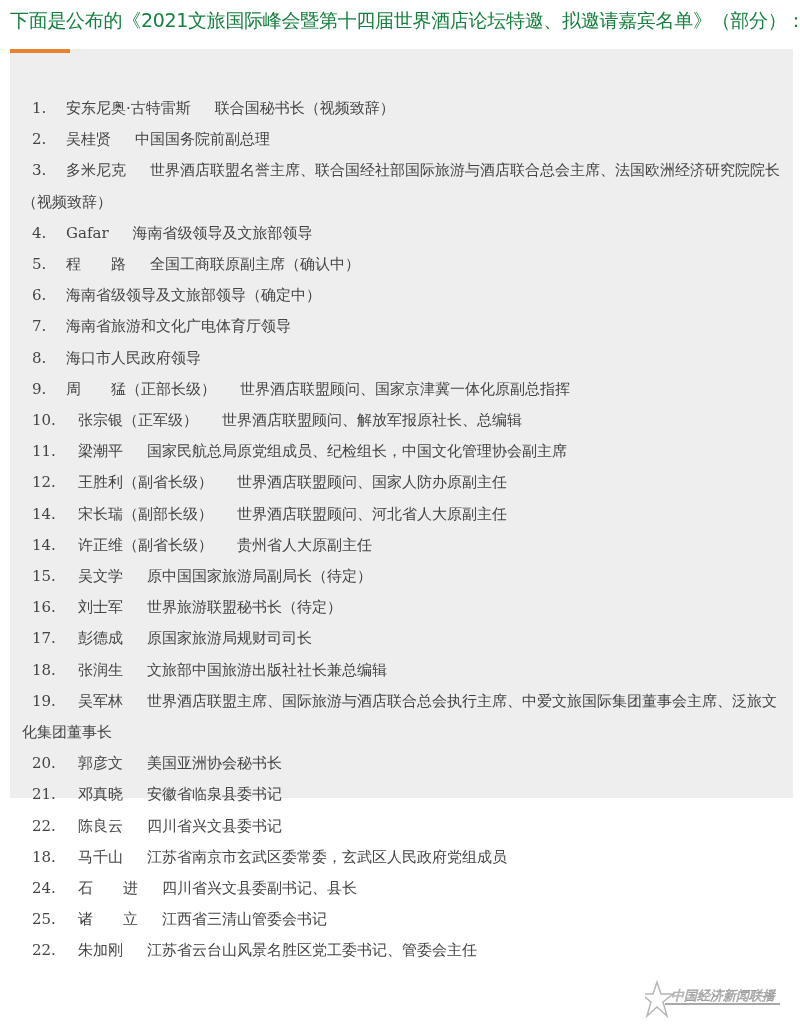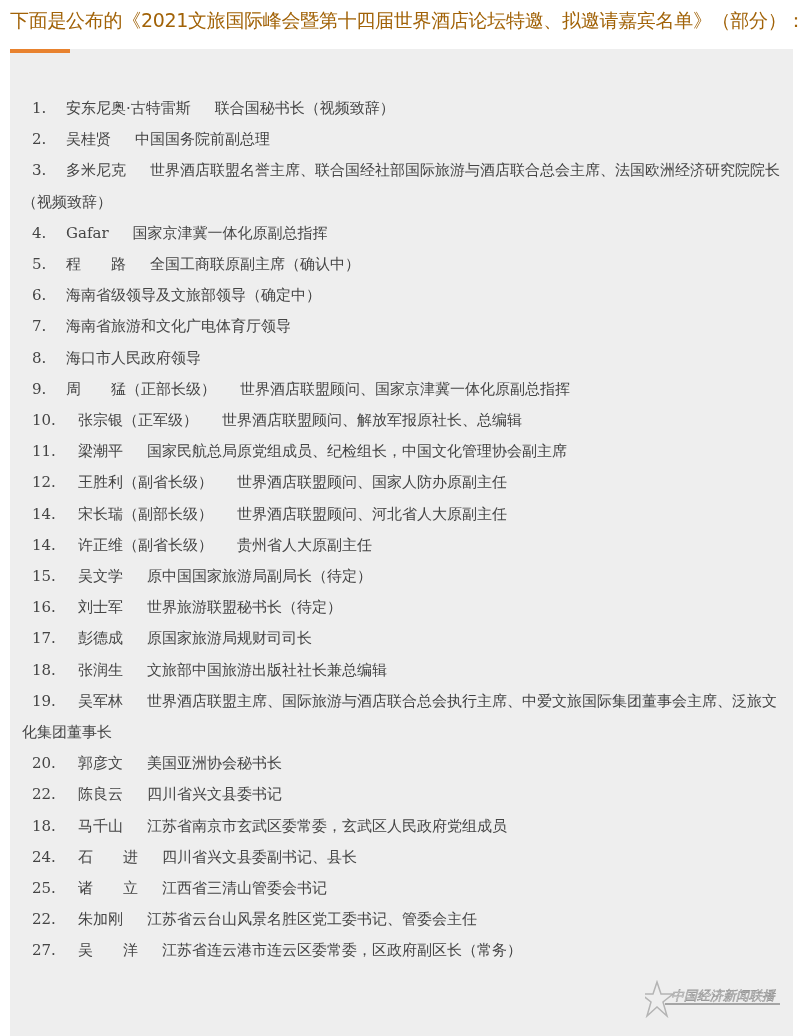--- a/index.html
+++ b/index.html
@@ -15,30 +15,30 @@
       color: #333333;
       position: relative;
     }
     .intro {
       position: absolute;
       left: 10px;
       top: 6px;
       width: 790px;
       font-size: 19px;
       line-height: 28px;
-      color: #a16207;
+      color: #15803d;
       white-space: nowrap;
       letter-spacing: -0.3px;
     }
     .quote-box {
       position: absolute;
       left: 10px;
       top: 49px;
       width: 783px;
-      height: 987px;
+      height: 749px;
       background: #eeeeee;
     }
     .accent-bar {
       position: absolute;
       left: 0;
       top: 0;
       width: 60px;
       height: 4px;
     }
     .list {
@@ -89,43 +89,43 @@
 <body>
 
 <div class="intro">下面是公布的《2021文旅国际峰会暨第十四届世界酒店论坛特邀、拟邀请嘉宾名单》（部分）：</div>
 
 <div class="quote-box" style="background: rgb(238, 238, 238);">
   <div class="accent-bar" style="background: rgb(232, 130, 46);"></div>
   <ul class="list" id="guest-list">
       <li class="item"><span class="num">1.</span><span class="name">安东尼奥·古特雷斯</span><span class="wrap">联合国秘书长（视频致辞）</span></li>
       <li class="item"><span class="num">2.</span><span class="name">吴桂贤</span><span class="wrap">中国国务院前副总理</span></li>
       <li class="item"><span class="num">3.</span><span class="name">多米尼克</span><span class="wrap">世界酒店联盟名誉主席、联合国经社部国际旅游与酒店联合总会主席、法国欧洲经济研究院院长（视频致辞）</span></li>
-      <li class="item"><span class="num">4.</span><span class="name">Gafar</span><span class="wrap">国家京津冀一体化原副总指挥</span></li>
+      <li class="item"><span class="num">4.</span><span class="name">Gafar</span><span class="wrap">海南省级领导及文旅部领导</span></li>
       <li class="item"><span class="num">5.</span><span class="name">程　　路</span><span class="wrap">全国工商联原副主席（确认中）</span></li>
       <li class="item"><span class="num">6.</span><span class="wrap">海南省级领导及文旅部领导（确定中）</span></li>
       <li class="item"><span class="num">7.</span><span class="wrap">海南省旅游和文化广电体育厅领导</span></li>
       <li class="item"><span class="num">8.</span><span class="wrap">海口市人民政府领导</span></li>
       <li class="item"><span class="num">9.</span><span class="name">周　　猛（正部长级）</span><span class="wrap">世界酒店联盟顾问、国家京津冀一体化原副总指挥</span></li>
       <li class="item two-digit"><span class="num">10.</span><span class="name">张宗银（正军级）</span><span class="wrap">世界酒店联盟顾问、解放军报原社长、总编辑</span></li>
       <li class="item two-digit"><span class="num">11.</span><span class="name">梁潮平</span><span class="wrap">国家民航总局原党组成员、纪检组长，中国文化管理协会副主席</span></li>
       <li class="item two-digit"><span class="num">12.</span><span class="name">王胜利（副省长级）</span><span class="wrap">世界酒店联盟顾问、国家人防办原副主任</span></li>
       <li class="item two-digit"><span class="num">14.</span><span class="name">宋长瑞（副部长级）</span><span class="wrap">世界酒店联盟顾问、河北省人大原副主任</span></li>
       <li class="item two-digit"><span class="num">14.</span><span class="name">许正维（副省长级）</span><span class="wrap">贵州省人大原副主任</span></li>
       <li class="item two-digit"><span class="num">15.</span><span class="name">吴文学</span><span class="wrap">原中国国家旅游局副局长（待定）</span></li>
       <li class="item two-digit"><span class="num">16.</span><span class="name">刘士军</span><span class="wrap">世界旅游联盟秘书长（待定）</span></li>
       <li class="item two-digit"><span class="num">17.</span><span class="name">彭德成</span><span class="wrap">原国家旅游局规财司司长</span></li>
       <li class="item two-digit"><span class="num">18.</span><span class="name">张润生</span><span class="wrap">文旅部中国旅游出版社社长兼总编辑</span></li>
       <li class="item two-digit"><span class="num">19.</span><span class="name">吴军林</span><span class="wrap">世界酒店联盟主席、国际旅游与酒店联合总会执行主席、中爱文旅国际集团董事会主席、泛旅文化集团董事长</span></li>
       <li class="item two-digit"><span class="num">20.</span><span class="name">郭彦文</span><span class="wrap">美国亚洲协会秘书长</span></li>
+      <li class="item two-digit"><span class="num">21.</span><span class="name">邓真晓</span><span class="wrap">安徽省临泉县委书记</span></li>
       <li class="item two-digit"><span class="num">22.</span><span class="name">陈良云</span><span class="wrap">四川省兴文县委书记</span></li>
       <li class="item two-digit"><span class="num">18.</span><span class="name">马千山</span><span class="wrap">江苏省南京市玄武区委常委，玄武区人民政府党组成员</span></li>
       <li class="item two-digit"><span class="num">24.</span><span class="name">石　　进</span><span class="wrap">四川省兴文县委副书记、县长</span></li>
       <li class="item two-digit"><span class="num">25.</span><span class="name">诸　　立</span><span class="wrap">江西省三清山管委会书记</span></li>
       <li class="item two-digit"><span class="num">22.</span><span class="name">朱加刚</span><span class="wrap">江苏省云台山风景名胜区党工委书记、管委会主任</span></li>
-      <li class="item two-digit"><span class="num">27.</span><span class="name">吴　　洋</span><span class="wrap">江苏省连云港市连云区委常委，区政府副区长（常务）</span></li>
     </ul>
 </div>
 
 <div class="watermark">
   <svg width="140" height="40" viewBox="0 0 140 40">
     <polygon points="12,2 16,14 28,14 18,22 22,36 12,27 2,36 6,22 -4,14 8,14" fill="none" stroke="#aaaaaa" stroke-width="1.5"></polygon>
     <line x1="20" y1="24" x2="135" y2="24" stroke="#999999" stroke-width="2"></line>
     <text x="26" y="20" font-size="13" fill="#ffffff" stroke="#888888" stroke-width="0.6" font-family="DejaVu Serif, serif">中国经济新闻联播</text>
   </svg>
 </div>

